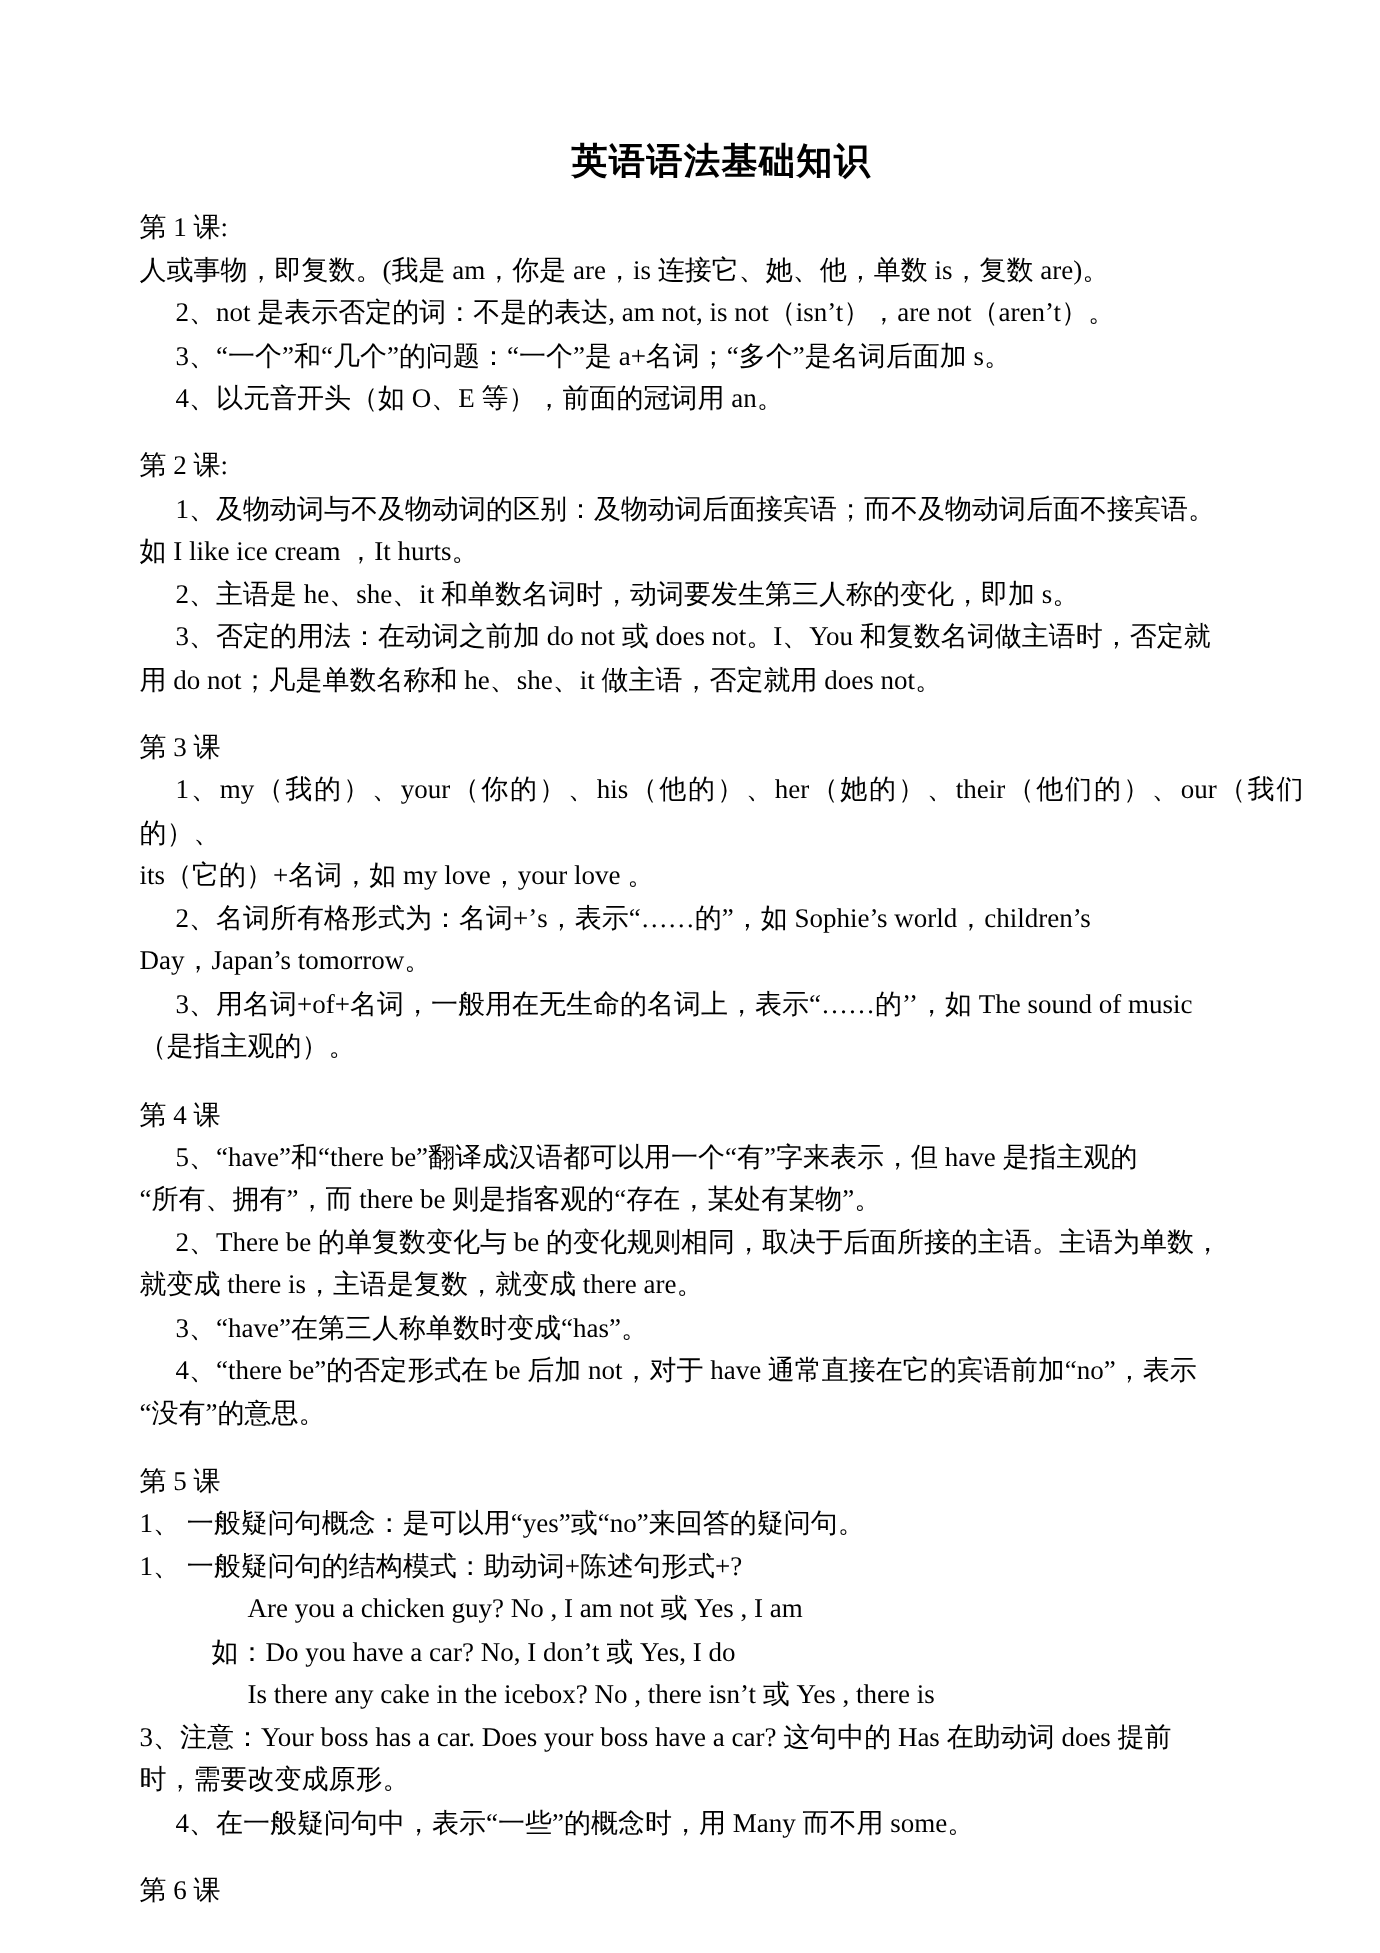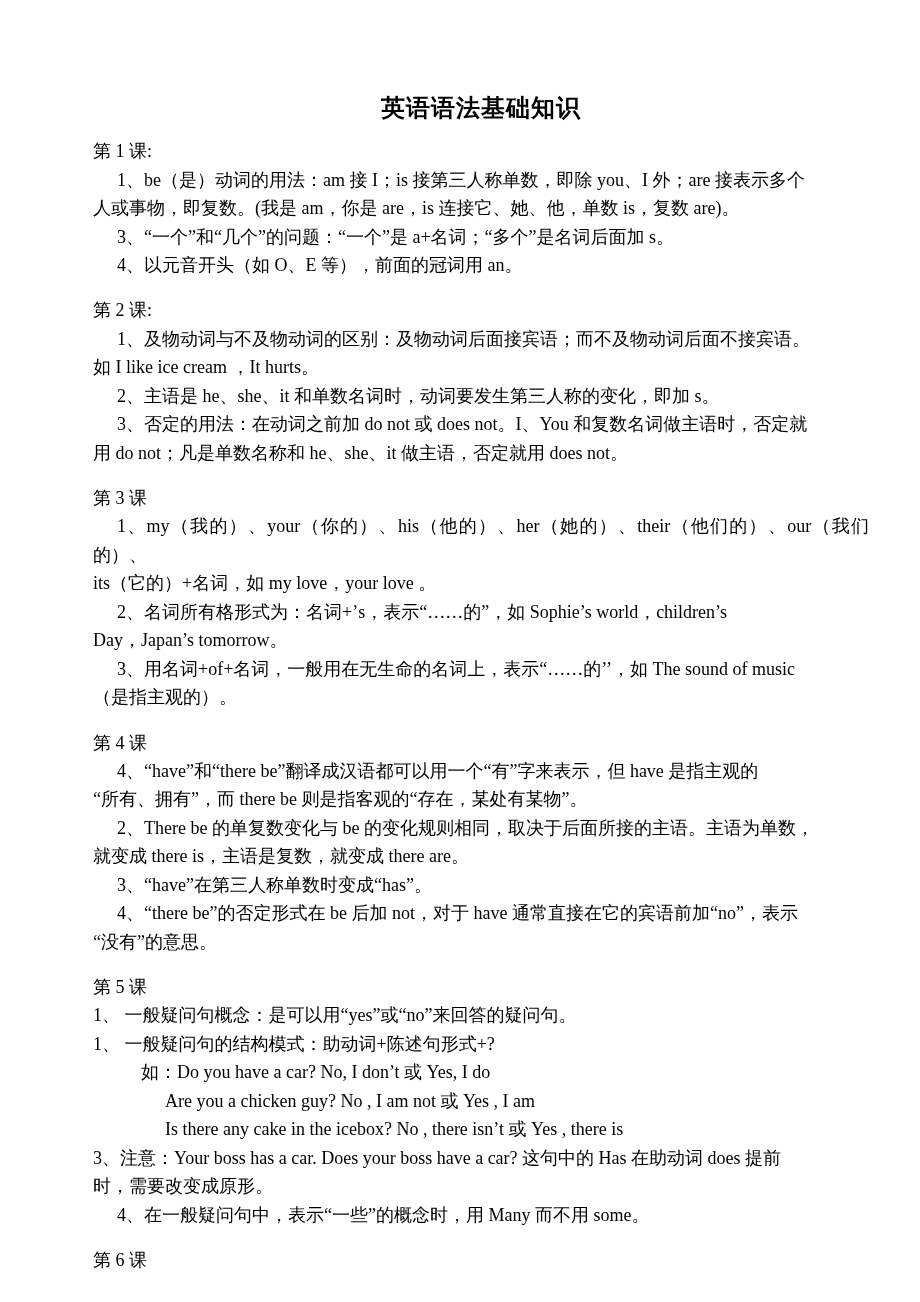--- a/index.html
+++ b/index.html
@@ -60,22 +60,22 @@
   }
 </style>
 </head>
 <body>
 
 <div class="page">
   <h1 class="doc-title">英语语法基础知识</h1>
   <div id="sections-root">
       <div class="section">
         <p class="line lesson-heading indent0">第 1 课:</p>
-        <p class="line indent1">1、be（是）动词的用法：am 接 I；is 接第三人称单数，即除 you、I 外；are 接表示多个</p>
         <p class="line indent0">人或事物，即复数。(我是 am，你是 are，is 连接它、她、他，单数 is，复数 are)。</p>
+        <p class="line indent1">2、not 是表示否定的词：不是的表达, am not, is not（isn’t），are not（aren’t）。</p>
         <p class="line indent1">3、“一个”和“几个”的问题：“一个”是 a+名词；“多个”是名词后面加 s。</p>
         <p class="line indent1">4、以元音开头（如 O、E 等），前面的冠词用 an。</p>
       </div>
       <div class="section">
         <p class="line lesson-heading indent0">第 2 课:</p>
         <p class="line indent1">1、及物动词与不及物动词的区别：及物动词后面接宾语；而不及物动词后面不接宾语。</p>
         <p class="line indent0">如 I like ice cream ，It hurts。</p>
         <p class="line indent1">2、主语是 he、she、it 和单数名词时，动词要发生第三人称的变化，即加 s。</p>
         <p class="line indent1">3、否定的用法：在动词之前加 do not 或 does not。I、You 和复数名词做主语时，否定就</p>
         <p class="line indent0">用 do not；凡是单数名称和 he、she、it 做主语，否定就用 does not。</p>
@@ -84,34 +84,34 @@
         <p class="line lesson-heading indent0">第 3 课</p>
         <p class="line indent1">1、my（我的）、your（你的）、his（他的）、her（她的）、their（他们的）、our（我们的）、</p>
         <p class="line indent0">its（它的）+名词，如 my love，your love 。</p>
         <p class="line indent1">2、名词所有格形式为：名词+’s，表示“……的”，如 Sophie’s  world，children’s</p>
         <p class="line indent0">Day，Japan’s tomorrow。</p>
         <p class="line indent1">3、用名词+of+名词，一般用在无生命的名词上，表示“……的’’，如 The sound  of music</p>
         <p class="line indent0">（是指主观的）。</p>
       </div>
       <div class="section">
         <p class="line lesson-heading indent0">第 4 课</p>
-        <p class="line indent1">4、“have”和“there be”翻译成汉语都可以用一个“有”字来表示，但 have 是指主观的</p>
+        <p class="line indent1">5、“have”和“there be”翻译成汉语都可以用一个“有”字来表示，但 have 是指主观的</p>
         <p class="line indent0">“所有、拥有”，而 there be 则是指客观的“存在，某处有某物”。</p>
         <p class="line indent1">2、There be 的单复数变化与 be 的变化规则相同，取决于后面所接的主语。主语为单数，</p>
         <p class="line indent0">就变成 there is，主语是复数，就变成 there are。</p>
         <p class="line indent1">3、“have”在第三人称单数时变成“has”。</p>
         <p class="line indent1">4、“there be”的否定形式在 be 后加 not，对于 have 通常直接在它的宾语前加“no”，表示</p>
         <p class="line indent0">“没有”的意思。</p>
       </div>
       <div class="section">
         <p class="line lesson-heading indent0">第 5 课</p>
         <p class="line indent0">1、 一般疑问句概念：是可以用“yes”或“no”来回答的疑问句。</p>
         <p class="line indent0">1、 一般疑问句的结构模式：助动词+陈述句形式+?</p>
+        <p class="line indent3">Are you a chicken guy?   No , I am not 或 Yes , I am</p>
         <p class="line indent2">如：Do you have a car?      No, I don’t 或 Yes, I do</p>
-        <p class="line indent3">Are you a chicken guy?   No , I am not 或 Yes , I am</p>
         <p class="line indent3">Is there any cake in the icebox?   No , there isn’t 或  Yes , there is</p>
         <p class="line indent0">3、注意：Your boss has a car.   Does your boss have a car? 这句中的 Has 在助动词 does 提前</p>
         <p class="line indent0">时，需要改变成原形。</p>
         <p class="line indent1">4、在一般疑问句中，表示“一些”的概念时，用 Many 而不用 some。</p>
       </div>
       <div class="section">
         <p class="line lesson-heading indent0">第 6 课</p>
       </div>
     </div>
 </div>

